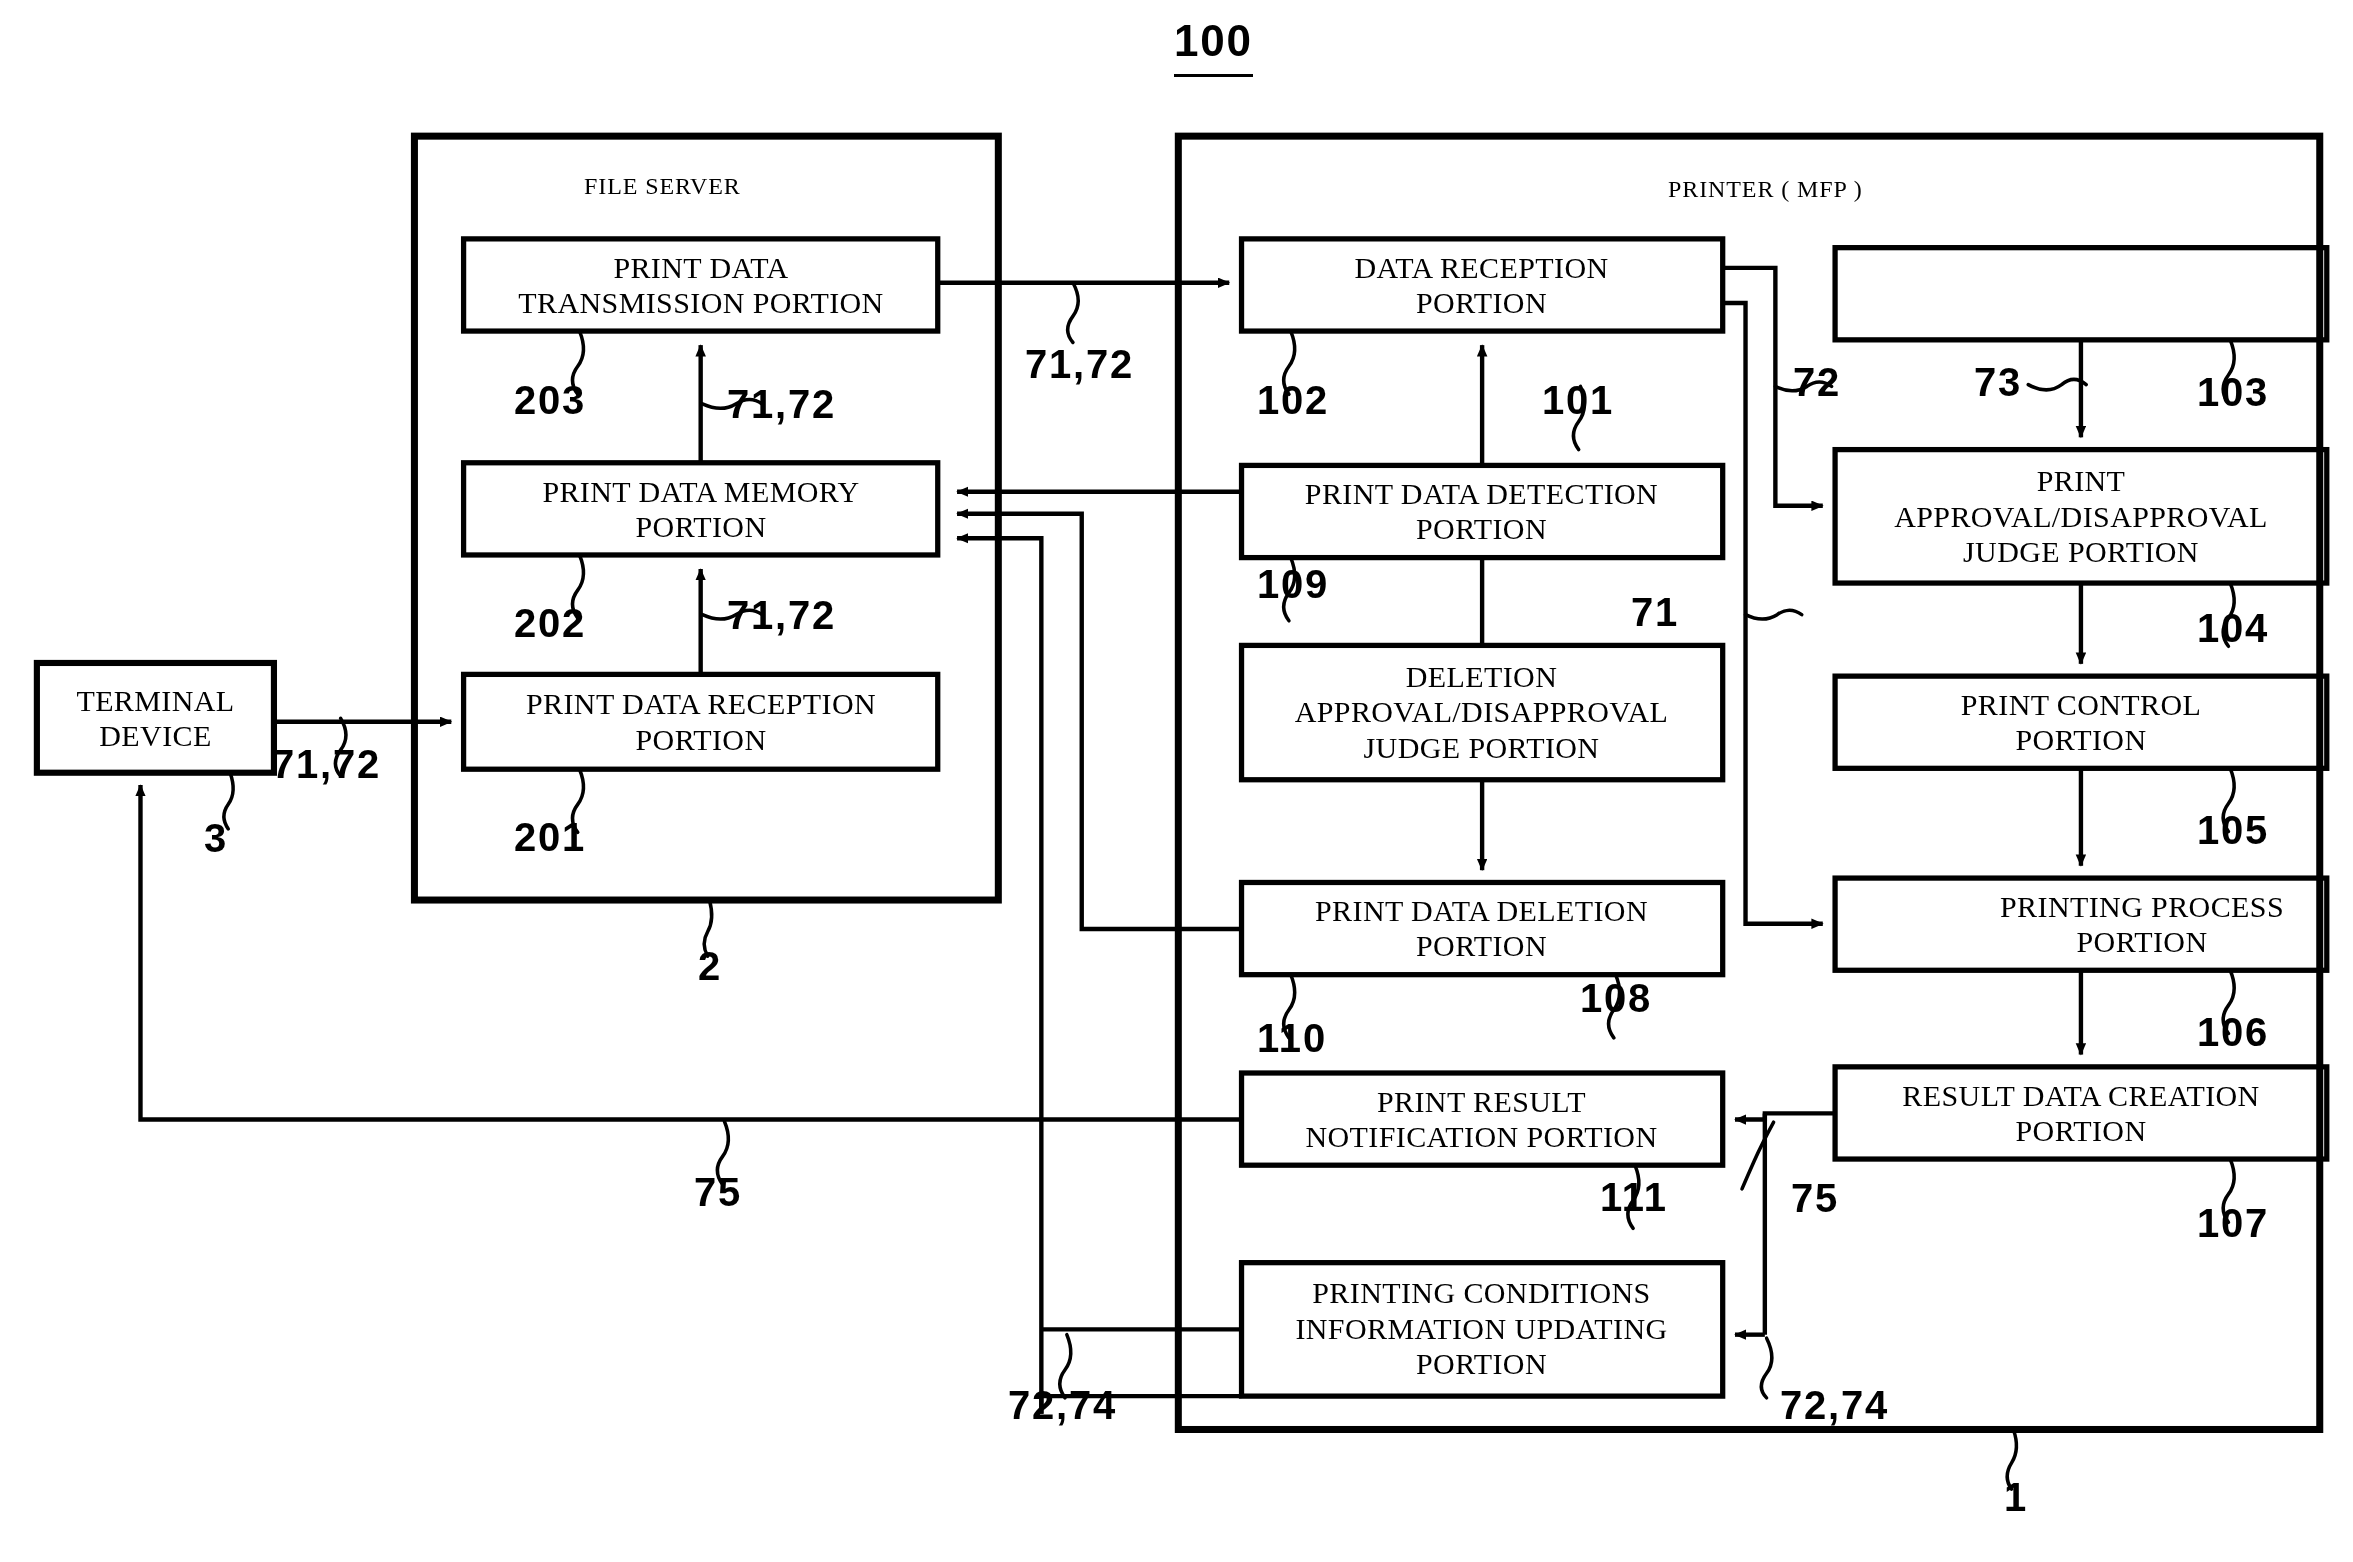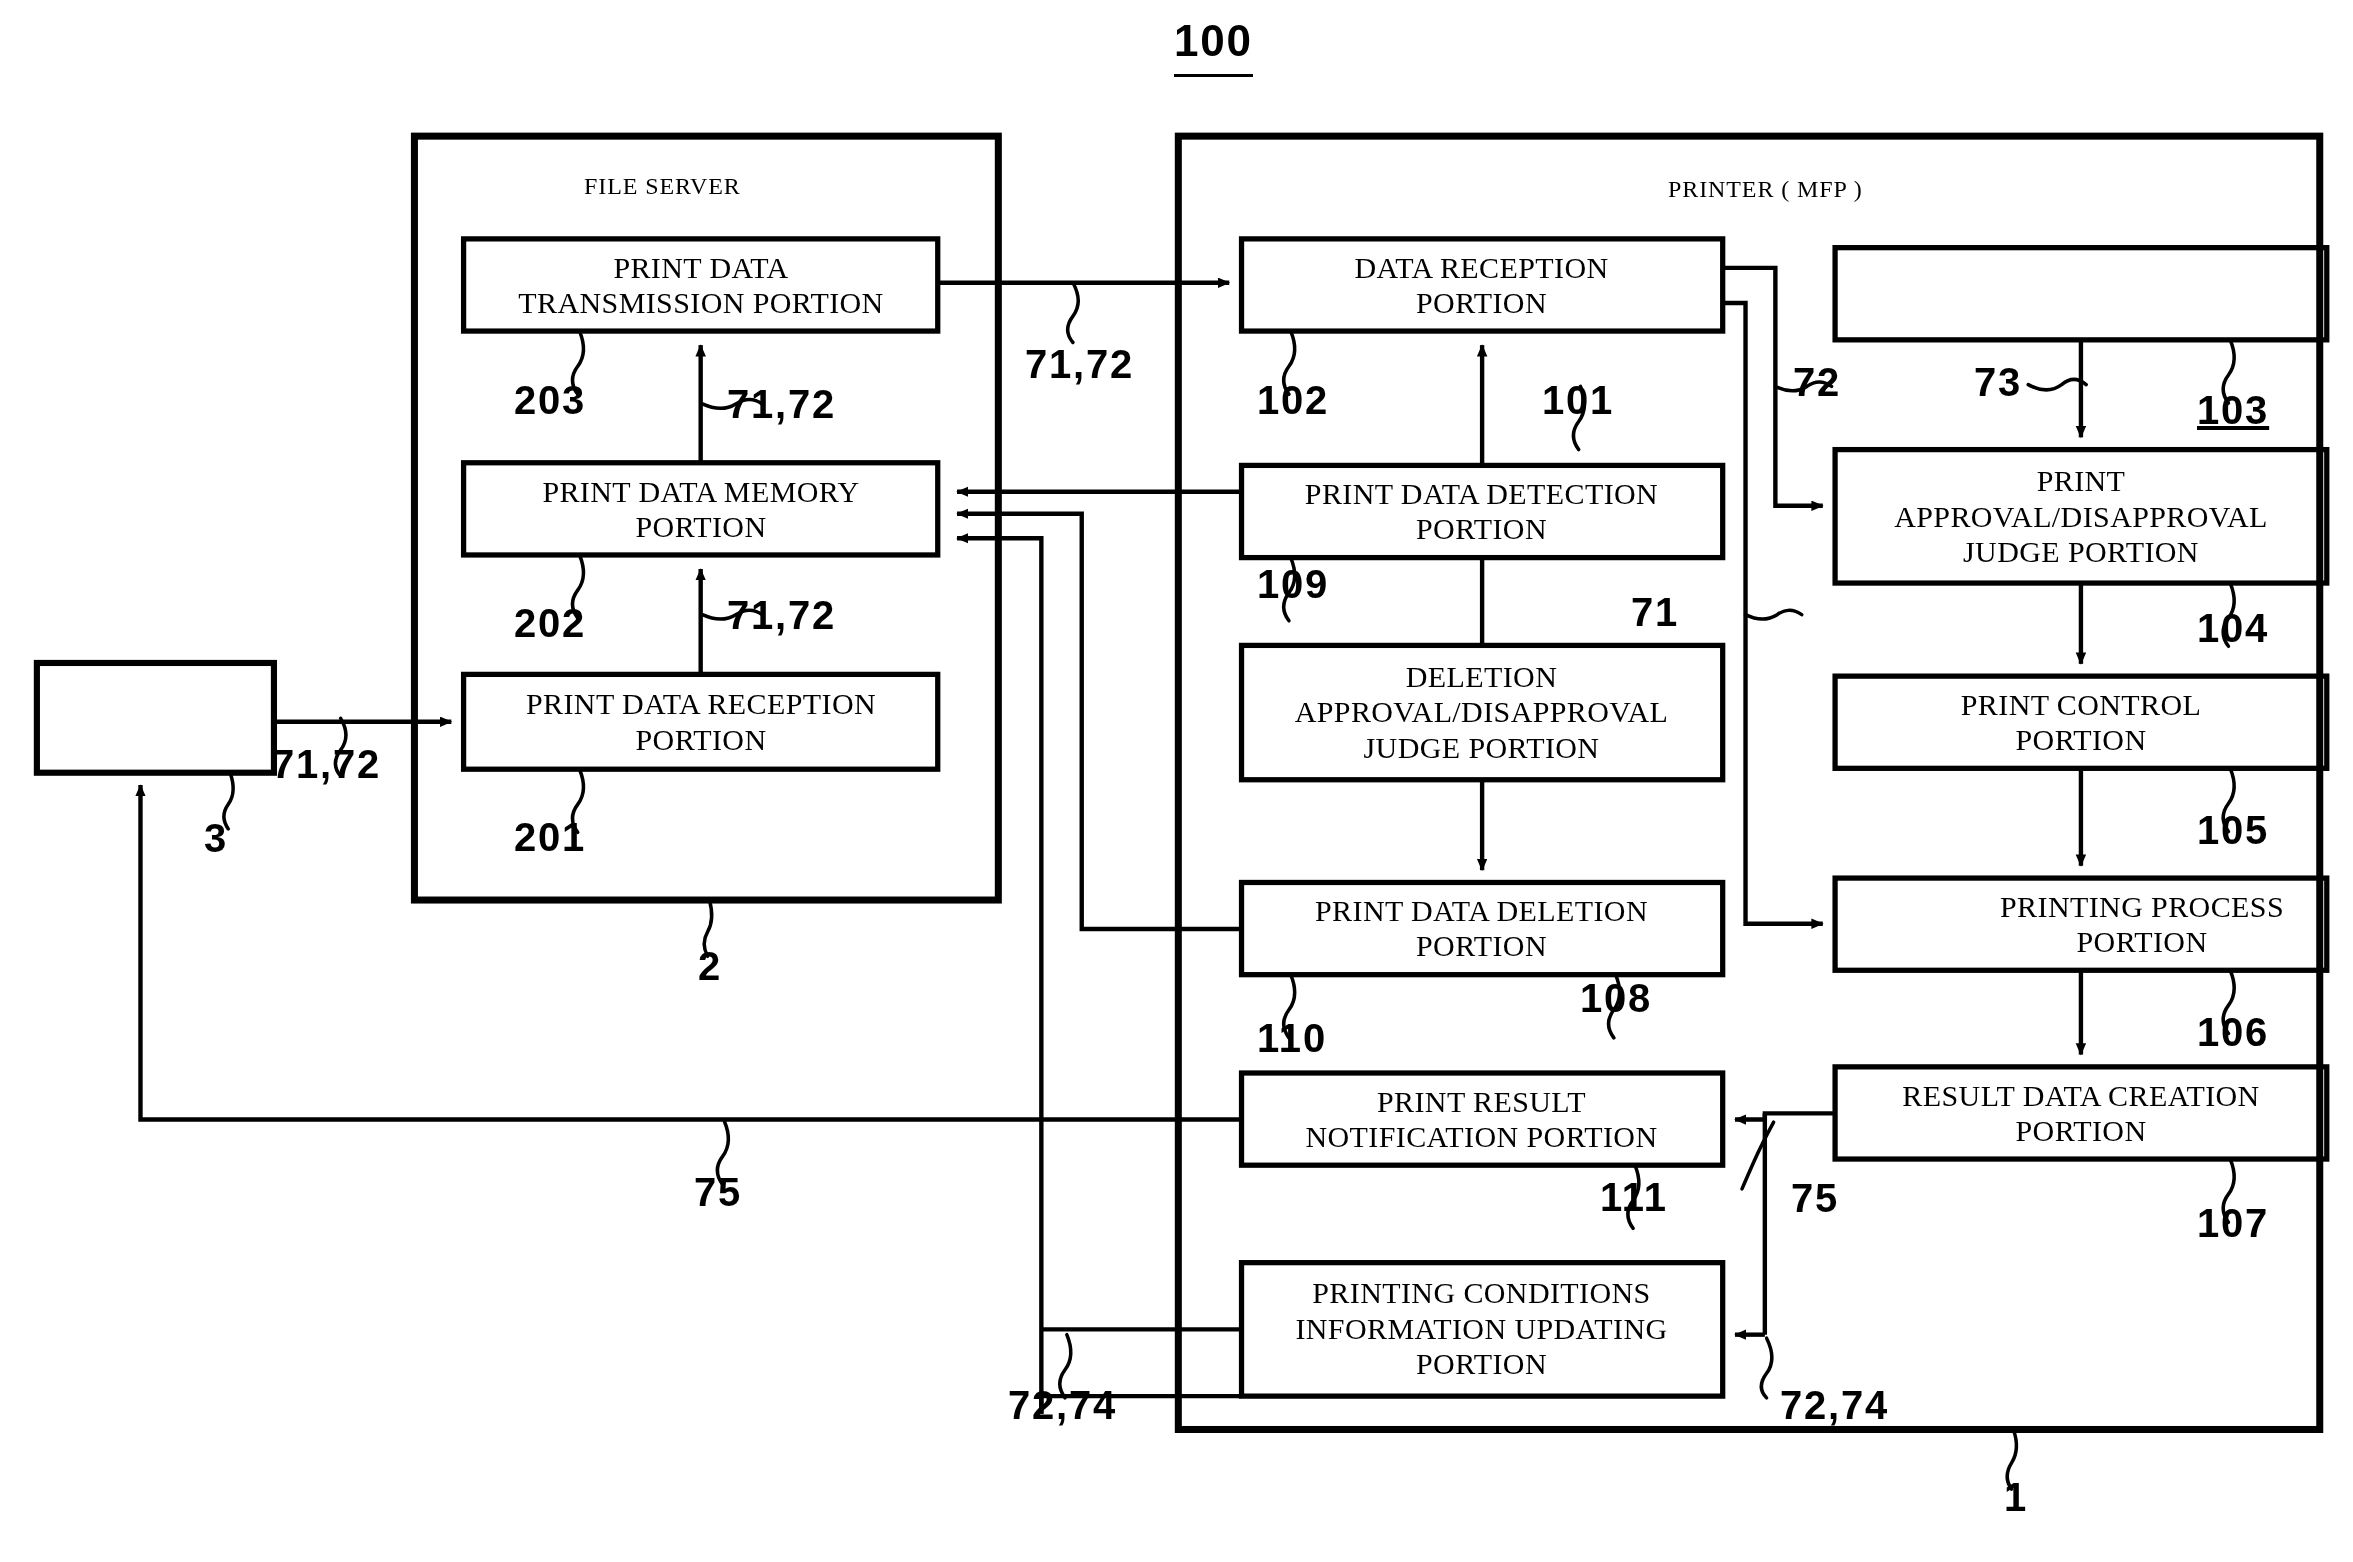--- a/index.html
+++ b/index.html
@@ -203,20 +203,24 @@
   </svg>
 
   <div class="fig-num" style="left:1174px; top:16px;">100</div>
 
   <div class="title-lbl" style="left:584px; top:173px;">FILE SERVER</div>
   <div class="title-lbl" style="left:1668px; top:176px;">PRINTER ( MFP )</div>
 
   <div class="ref-num" style="left:698px; top:944px;">2</div>
   <div class="ref-num" style="left:2004px; top:1475px;">1</div>
 
+  <div class="blk-text" style="left:37px; top:663px; width:237px; height:110px;">
+    <span style="white-space:pre-line;">TERMINAL
+DEVICE</span>
+  </div>
   <div class="blk-text" style="left:464px; top:239px; width:474px; height:92px;">
     <span style="white-space:pre-line;">PRINT DATA
 TRANSMISSION PORTION</span>
   </div>
   <div class="blk-text" style="left:464px; top:463px; width:474px; height:92px;">
     <span style="white-space:pre-line;">PRINT DATA MEMORY
 PORTION</span>
   </div>
   <div class="blk-text" style="left:464px; top:674px; width:474px; height:95px;">
     <span style="white-space:pre-line;">PRINT DATA RECEPTION
@@ -269,21 +273,21 @@
   <div class="ref-num" style="left:204px; top:816px;">3</div>
   <div class="ref-num" style="left:514px; top:378px;">203</div>
   <div class="ref-num" style="left:514px; top:601px;">202</div>
   <div class="ref-num" style="left:514px; top:815px;">201</div>
   <div class="ref-num" style="left:1257px; top:378px;">102</div>
   <div class="ref-num" style="left:1542px; top:378px;">101</div>
   <div class="ref-num" style="left:1257px; top:562px;">109</div>
   <div class="ref-num" style="left:1257px; top:1016px;">110</div>
   <div class="ref-num" style="left:1580px; top:976px;">108</div>
   <div class="ref-num" style="left:1600px; top:1175px;">111</div>
-  <div class="ref-num" style="left:2197px; top:388px;text-decoration:underline;">103</div>
+  <div class="ref-num" style="left:2197px; top:370px;">103</div>
   <div class="ref-num" style="left:2197px; top:606px;">104</div>
   <div class="ref-num" style="left:2197px; top:808px;">105</div>
   <div class="ref-num" style="left:2197px; top:1010px;">106</div>
   <div class="ref-num" style="left:2197px; top:1201px;">107</div>
 
   <div class="ref-num" style="left:272px; top:742px;">71,72</div>
   <div class="ref-num" style="left:727px; top:593px;">71,72</div>
   <div class="ref-num" style="left:727px; top:382px;">71,72</div>
   <div class="ref-num" style="left:1025px; top:342px;">71,72</div>
   <div class="ref-num" style="left:1793px; top:360px;">72</div>

